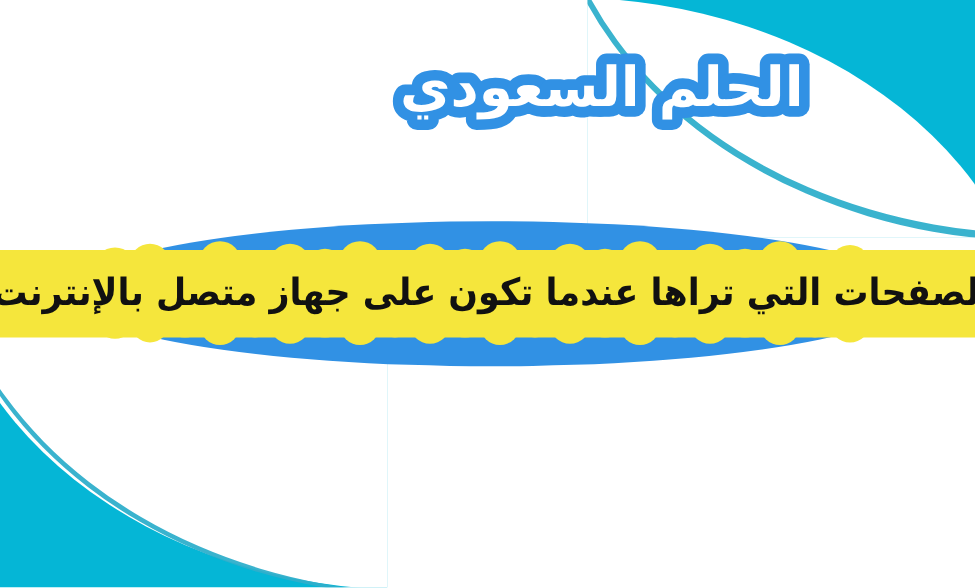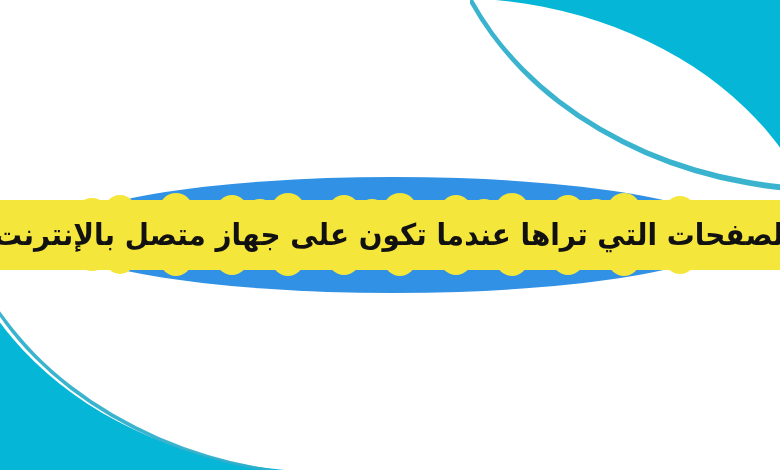--- a/index.html
+++ b/index.html
@@ -147,20 +147,25 @@
 
       <ellipse cx="328" cy="170" rx="380" ry="302" fill="#ffffff"></ellipse>
 
       <path d="M 310 476
                A 392 314 0 0 1 -20 284
                L -20 278
                A 398 320 0 0 0 314 474 Z" fill="#2FAFCB" opacity="0.95"></path>
     </g>
   </svg>
 
+  <div id="brand-logo">
+    <svg viewBox="0 0 270 82" xmlns="http://www.w3.org/2000/svg">
+      <text class="logo-stroke" x="262" y="58" text-anchor="end">الحلم السعودي</text>
+    </svg>
+  </div>
 
   <div id="headline-banner">
 
     <div id="banner-pill"></div>
 
     <div id="headline-marker">
       <svg viewBox="0 0 650 88" xmlns="http://www.w3.org/2000/svg">
         <g fill="#F5E63C">
           <rect x="6" y="16" width="638" height="56" rx="10"></rect>
           <circle cx="24" cy="24" r="17"></circle>

